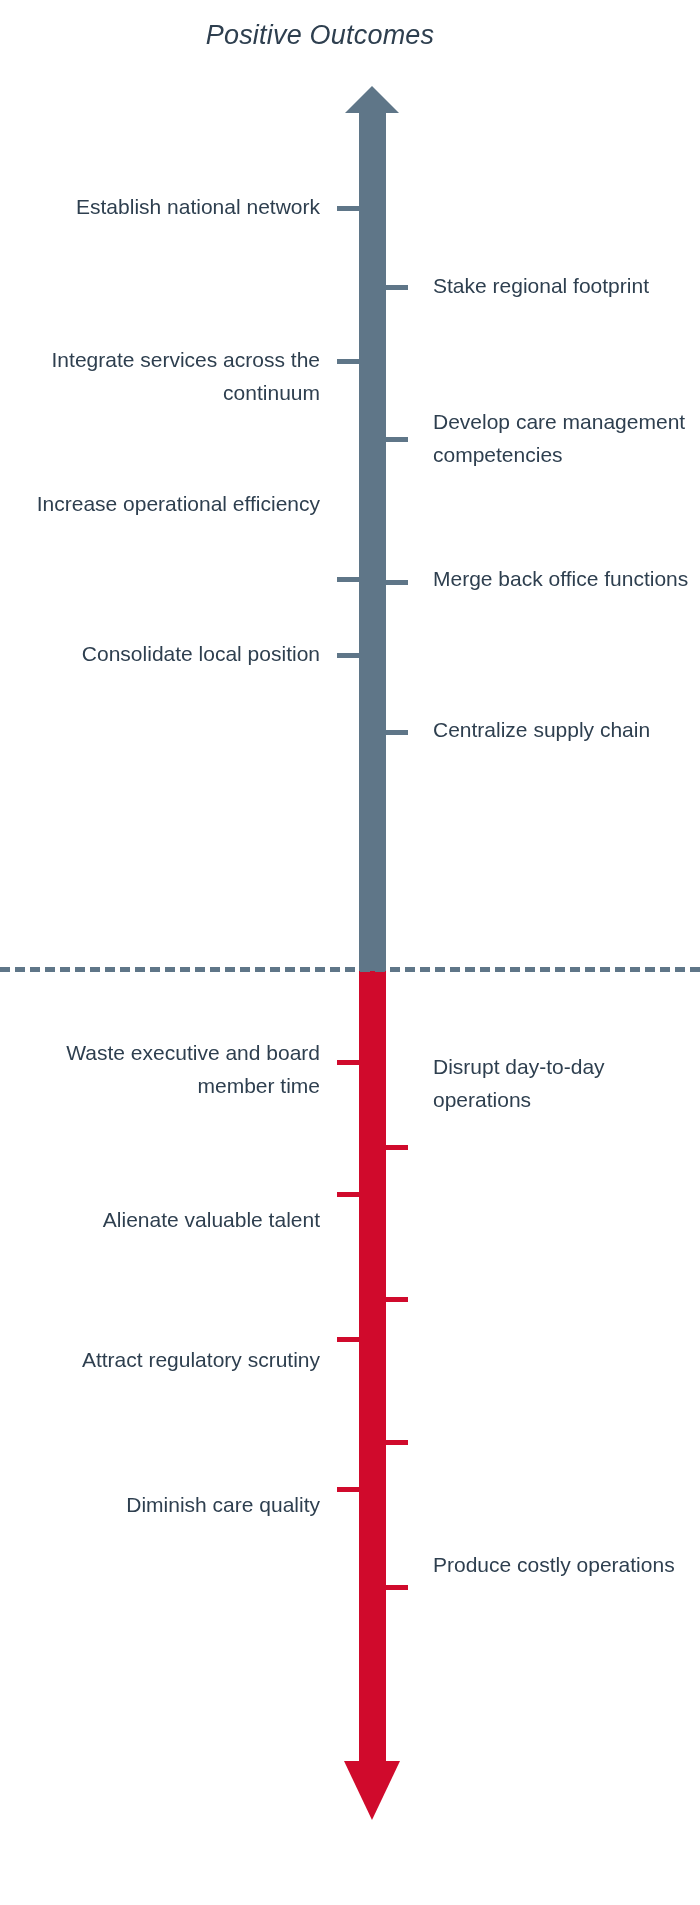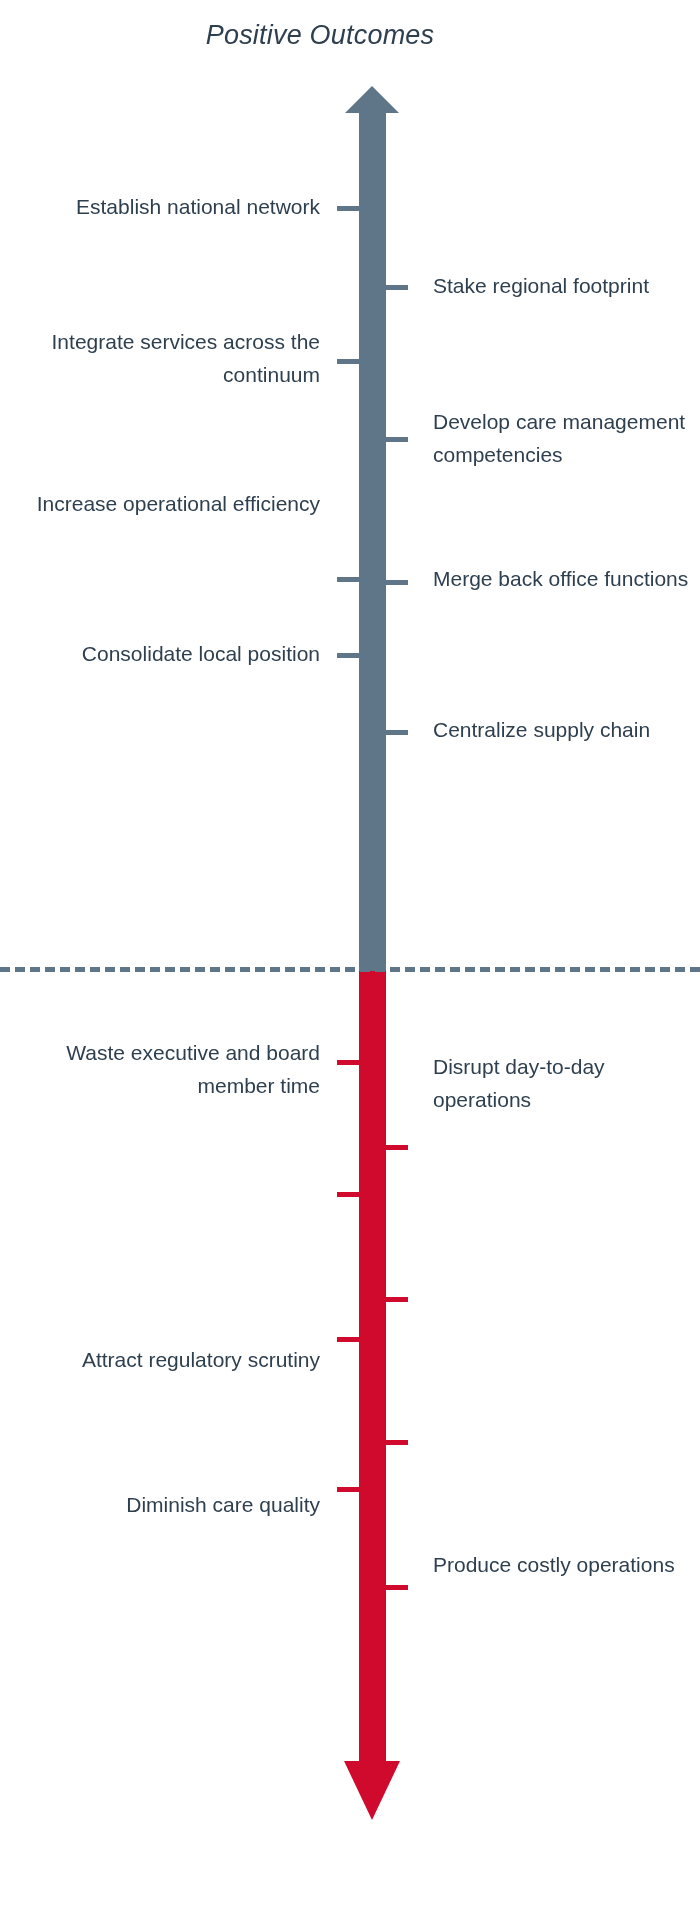--- a/index.html
+++ b/index.html
@@ -119,21 +119,21 @@
   <div class="arrow-shaft" id="shaft-up"></div>
   <div class="arrow-shaft" id="shaft-down"></div>
   <div class="arrow-head" id="head-down"></div>
 
   <div id="divider"></div>
 
   <div class="tick left pos" style="top:206px"></div>
   <div class="label left" style="top:190px">Establish national network</div>
 
   <div class="tick left pos" style="top:359px"></div>
-  <div class="label left" style="top:325px">Integrate services across the continuum</div>
+  <div class="label left" style="top:343px">Integrate services across the continuum</div>
 
   <div class="tick left pos" style="top:577px"></div>
   <div class="label left" style="top:487px">Increase operational efficiency</div>
 
   <div class="tick left pos" style="top:653px"></div>
   <div class="label left" style="top:637px">Consolidate local position</div>
 
   <div class="tick right pos" style="top:285px"></div>
   <div class="label right" style="top:269px">Stake regional footprint</div>
 
@@ -144,20 +144,21 @@
   <div class="label right" style="top:562px">Merge back office functions</div>
 
   <div class="tick right pos" style="top:730px"></div>
   <div class="label right" style="top:713px">Centralize supply chain</div>
 
   <div class="tick left neg" style="top:1060px"></div>
   <div class="label left" style="top:1036px">Waste executive and board member time</div>
 
   <div class="tick left neg" style="top:1192px"></div>
   <div class="label left" style="top:1003px"></div>
+  <div class="label left" style="top:1203px">Alienate valuable talent</div>
 
   <div class="tick left neg" style="top:1337px"></div>
   <div class="label left" style="top:1343px">Attract regulatory scrutiny</div>
 
   <div class="tick left neg" style="top:1487px"></div>
   <div class="label left" style="top:1488px">Diminish care quality</div>
 
   <div class="tick right neg" style="top:1145px"></div>
   <div class="label right" style="top:1050px">Disrupt day-to-day operations</div>
 

